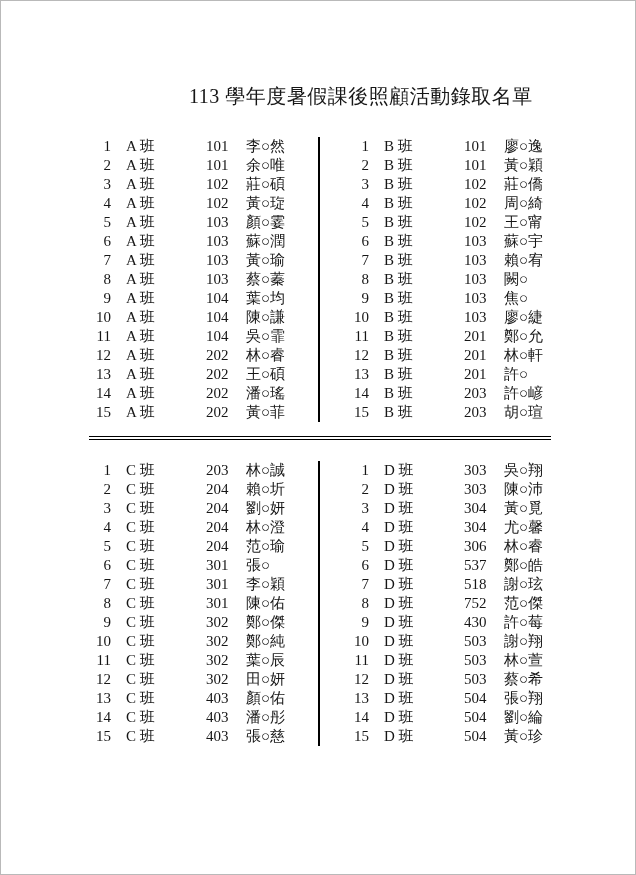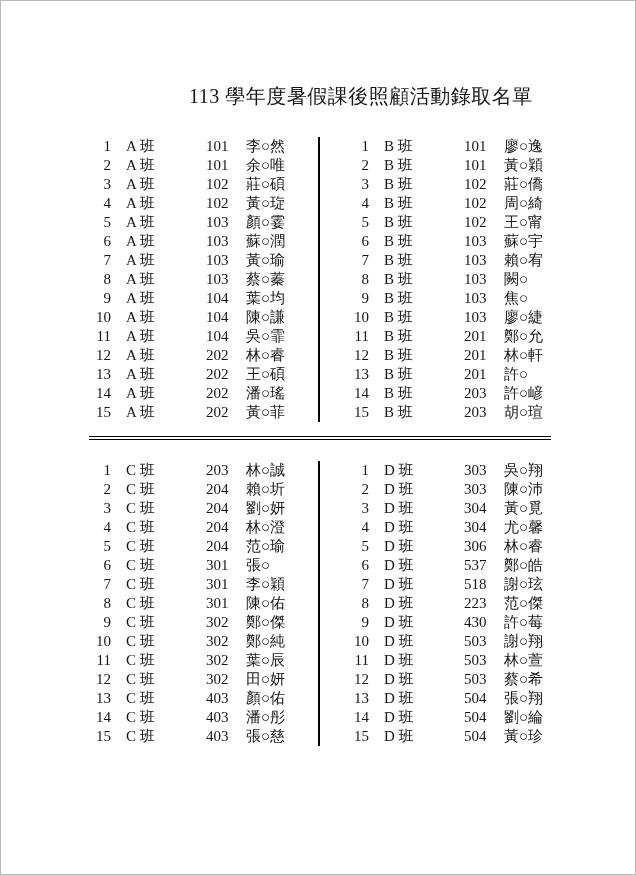--- a/index.html
+++ b/index.html
@@ -404,21 +404,21 @@
   </div>
           <div class="row">
     <span class="c-no">7</span>
     <span class="c-class">D 班</span>
     <span class="c-room">518</span>
     <span class="c-name">謝○玹</span>
   </div>
           <div class="row">
     <span class="c-no">8</span>
     <span class="c-class">D 班</span>
-    <span class="c-room">223</span>
+    <span class="c-room">752</span>
     <span class="c-name">范○傑</span>
   </div>
           <div class="row">
     <span class="c-no">9</span>
     <span class="c-class">D 班</span>
     <span class="c-room">430</span>
     <span class="c-name">許○莓</span>
   </div>
           <div class="row">
     <span class="c-no">10</span>

